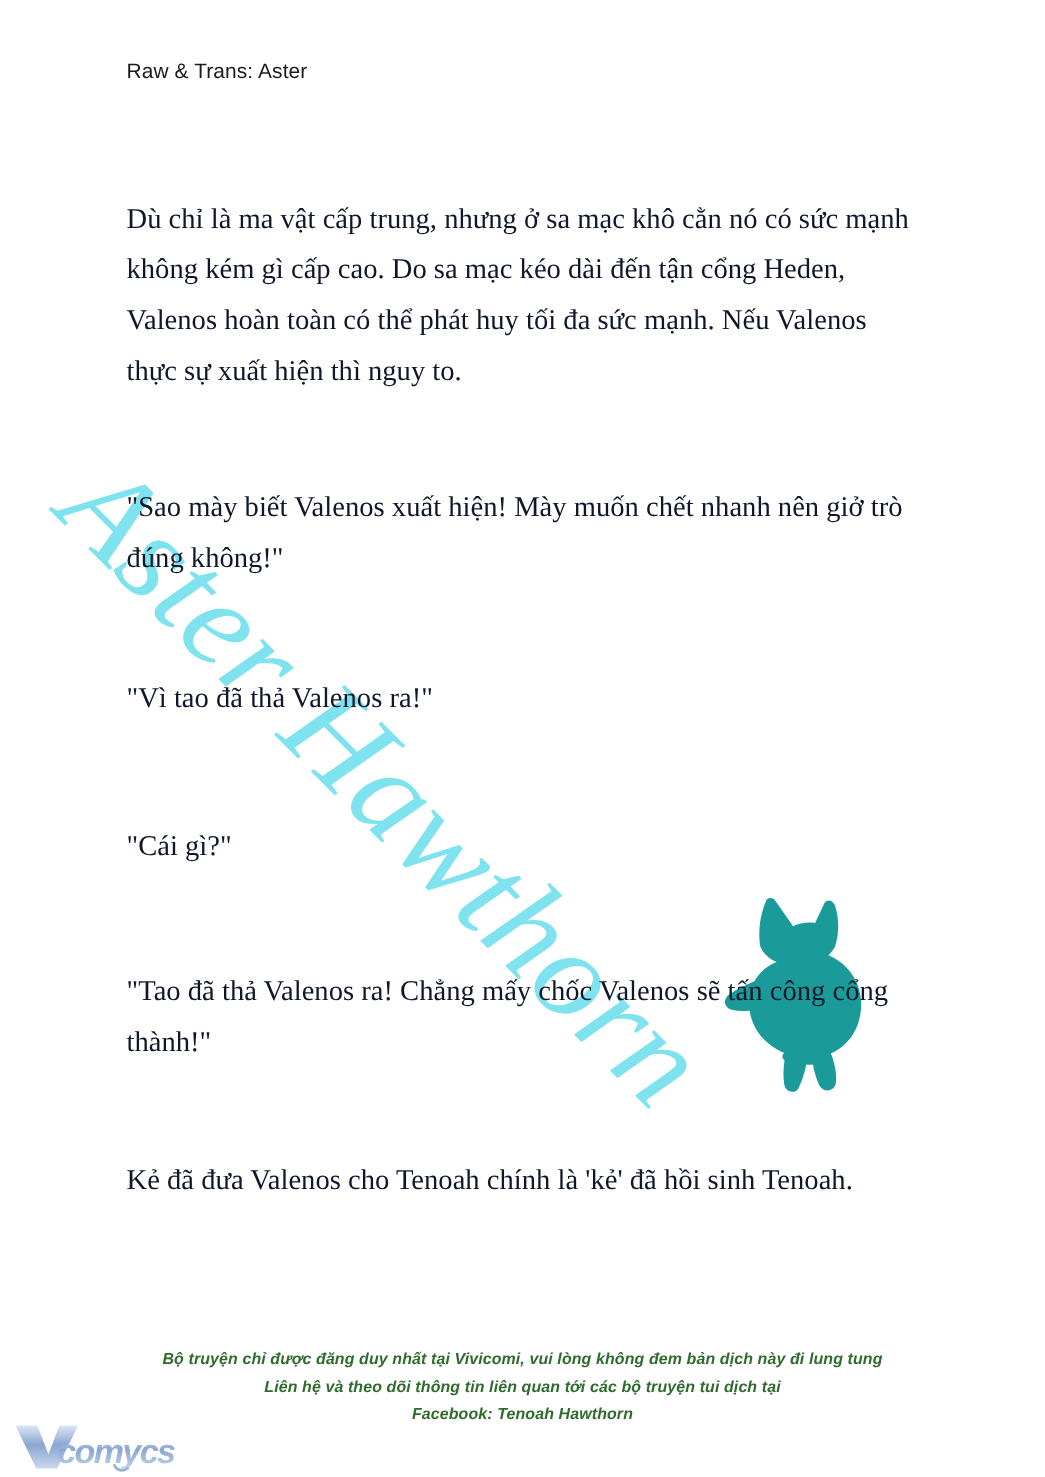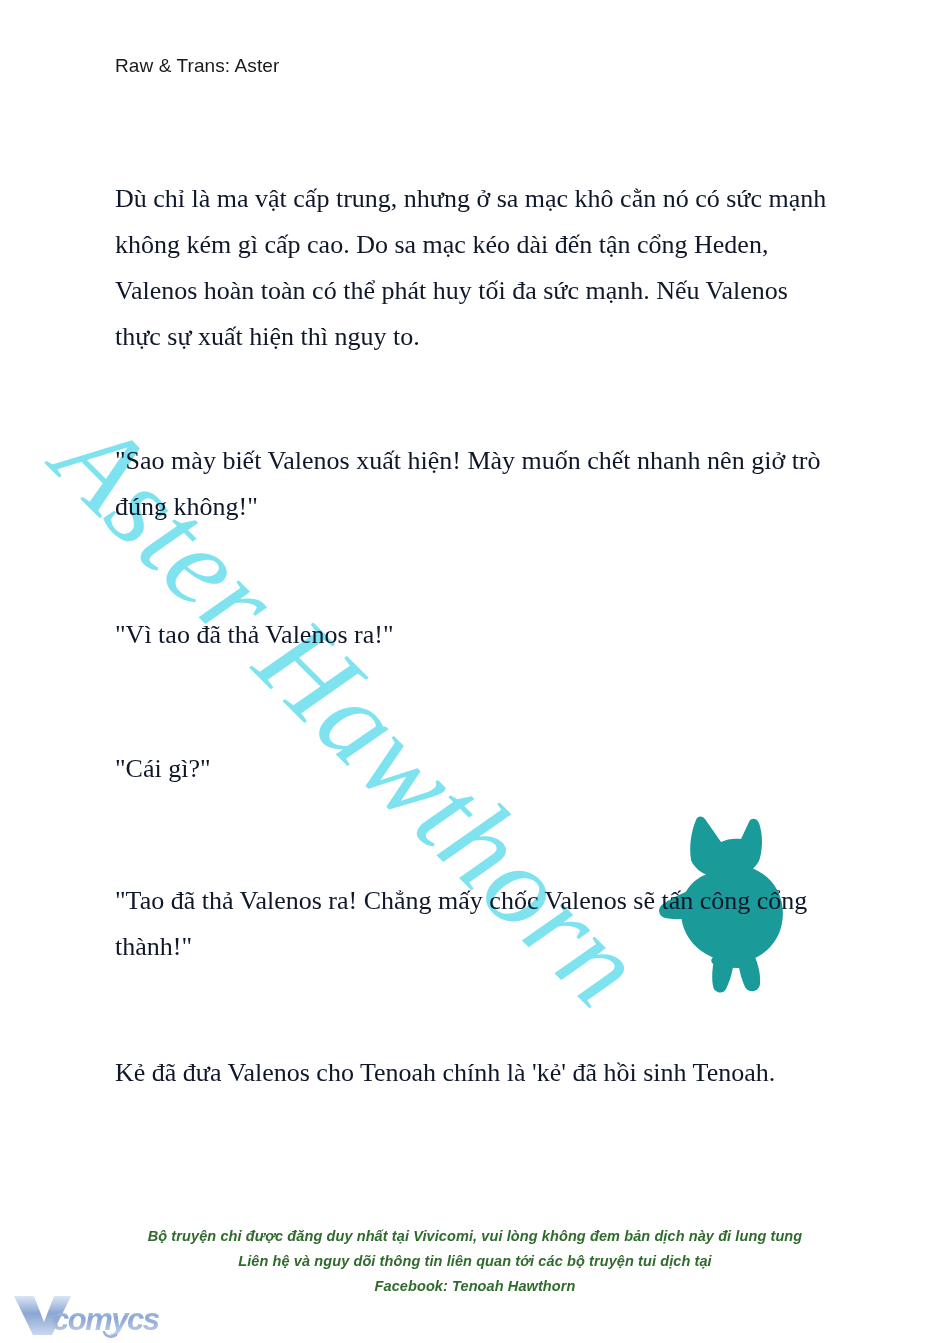--- a/index.html
+++ b/index.html
@@ -185,21 +185,21 @@
     <p class="para para-gap-1">Dù chỉ là ma vật cấp trung, nhưng ở sa mạc khô cằn nó có sức mạnh không kém gì cấp cao. Do sa mạc kéo dài đến tận cổng Heden, Valenos hoàn toàn có thể phát huy tối đa sức mạnh. Nếu Valenos thực sự xuất hiện thì nguy to.</p>
     <p class="para para-gap-2">"Sao mày biết Valenos xuất hiện! Mày muốn chết nhanh nên giở trò đúng không!"</p>
     <p class="para para-gap-3">"Vì tao đã thả Valenos ra!"</p>
     <p class="para para-gap-4">"Cái gì?"</p>
     <p class="para para-gap-5">"Tao đã thả Valenos ra! Chẳng mấy chốc Valenos sẽ tấn công cổng thành!"</p>
     <p class="para">Kẻ đã đưa Valenos cho Tenoah chính là 'kẻ' đã hồi sinh Tenoah.</p>
   </div>
 
   <div id="footer-notice">
     <div>Bộ truyện chỉ được đăng duy nhất tại Vivicomi, vui lòng không đem bản dịch này đi lung tung</div>
-    <div>Liên hệ và nguy dõi thông tin liên quan tới các bộ truyện tui dịch tại</div>
+    <div>Liên hệ và theo dõi thông tin liên quan tới các bộ truyện tui dịch tại</div>
     <div>Facebook: Tenoah Hawthorn</div>
   </div>
 
   <div id="site-logo">
     <svg viewBox="0 0 160 52" width="160" height="52" xmlns="http://www.w3.org/2000/svg">
       <defs>
         <linearGradient id="logoGrad" x1="0" y1="0" x2="0" y2="1">
           <stop offset="0%" stop-color="#dbe6f5"></stop>
           <stop offset="45%" stop-color="#8aa6d2"></stop>
           <stop offset="100%" stop-color="#c9d8ee"></stop>

